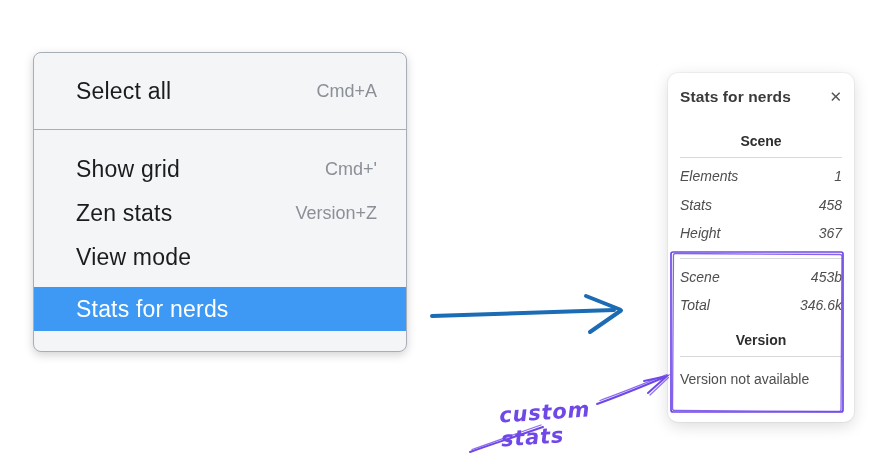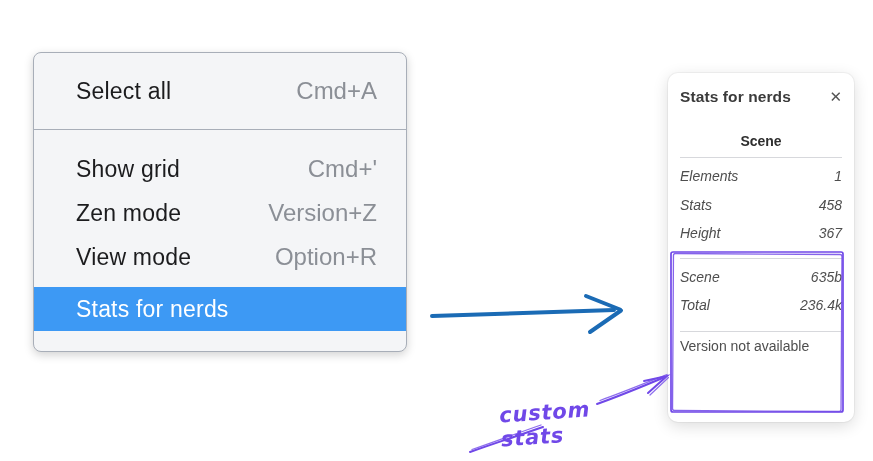--- a/index.html
+++ b/index.html
@@ -34,21 +34,21 @@
     display:flex;align-items:center;justify-content:space-between;
     padding:0 29px 0 42px;
     cursor:default;
     width:100%;
     box-sizing:border-box;
   }
   .menu-item .mi-label{
     font-size:23px;color:#1c1c1e;letter-spacing:0.2px;
   }
   .menu-item .mi-shortcut{
-    font-size:24px;color:#8b8f96;
+    font-size:18px;color:#8b8f96;
   }
   .menu-item.selected{
     background:#3d99f4;
     margin-top:8px;
   }
   .menu-item.selected .mi-label{color:#ffffff;}
   .menu-item.selected .mi-shortcut{color:rgba(255,255,255,0.75);}
 
   
   .stats-panel{
@@ -80,21 +80,21 @@
   }
   .sp-hr{
     border:none;border-top:1px solid #d7d8dc;
     margin:6px 0 4px 0;
   }
   .sp-row{
     display:flex;justify-content:space-between;
     font-size:14px;height:28.5px;line-height:28.5px;color:#4e4e4e;
   }
   .sp-note{
-    font-size:14px;color:#4e4e4e;margin-top:4px;line-height:20px;
+    font-size:14px;color:#4e4e4e;margin-top:12px;line-height:20px;
   }
   .mt-scene{margin-top:24px;}
   .mt-storage{margin-top:10px;}
   .mt-version{margin-top:11px;}
   .rows-block{margin-top:0px;font-style:italic;}
 
   
   .overlay{
     position:absolute;left:0;top:0;width:873px;height:461px;
     pointer-events:none;z-index:5;
@@ -120,26 +120,25 @@
         <span class="mi-label">Select all</span>
         <span class="mi-shortcut">Cmd+A</span>
       </div>
     </div>
     <div class="menu-group-bottom">
       <div class="menu-item">
         <span class="mi-label">Show grid</span>
         <span class="mi-shortcut">Cmd+'</span>
       </div>
       <div class="menu-item">
-        <span class="mi-label">Zen mode</span>
+        <span class="mi-label">Zen stats</span>
         <span class="mi-shortcut">Version+Z</span>
       </div>
       <div class="menu-item">
         <span class="mi-label">View mode</span>
-        <span class="mi-shortcut">Option+R</span>
       </div>
       <div class="menu-item selected">
         <span class="mi-label">Stats for nerds</span>
       </div>
     </div>
   </div>
 
   <div class="stats-panel">
     <div class="sp-header">
       <span class="sp-title">Stats for nerds</span>
@@ -163,30 +162,31 @@
           <span>367</span>
         </div>
       </div>
     </div>
 
     <div class="sp-section mt-storage">
       <hr class="sp-hr">
       <div class="rows-block">
         <div class="sp-row">
           <span>Scene</span>
-          <span>635b</span>
+          <span>453b</span>
         </div>
         <div class="sp-row">
           <span>Total</span>
-          <span>236.4k</span>
+          <span>346.6k</span>
         </div>
       </div>
     </div>
 
     <div class="sp-section mt-version">
+      <div class="sp-section-heading">Version</div>
       <hr class="sp-hr">
       <div class="sp-note">Version not available</div>
     </div>
   </div>
 
   <svg class="overlay" viewBox="0 0 873 461" xmlns="http://www.w3.org/2000/svg">
     <g stroke="#1b6bb5" stroke-width="4" fill="none" stroke-linecap="round">
       <path d="M432,316 L614,310"></path>
       <path d="M586,296 L620,309.5"></path>
       <path d="M590,332 L621,310.5"></path>

